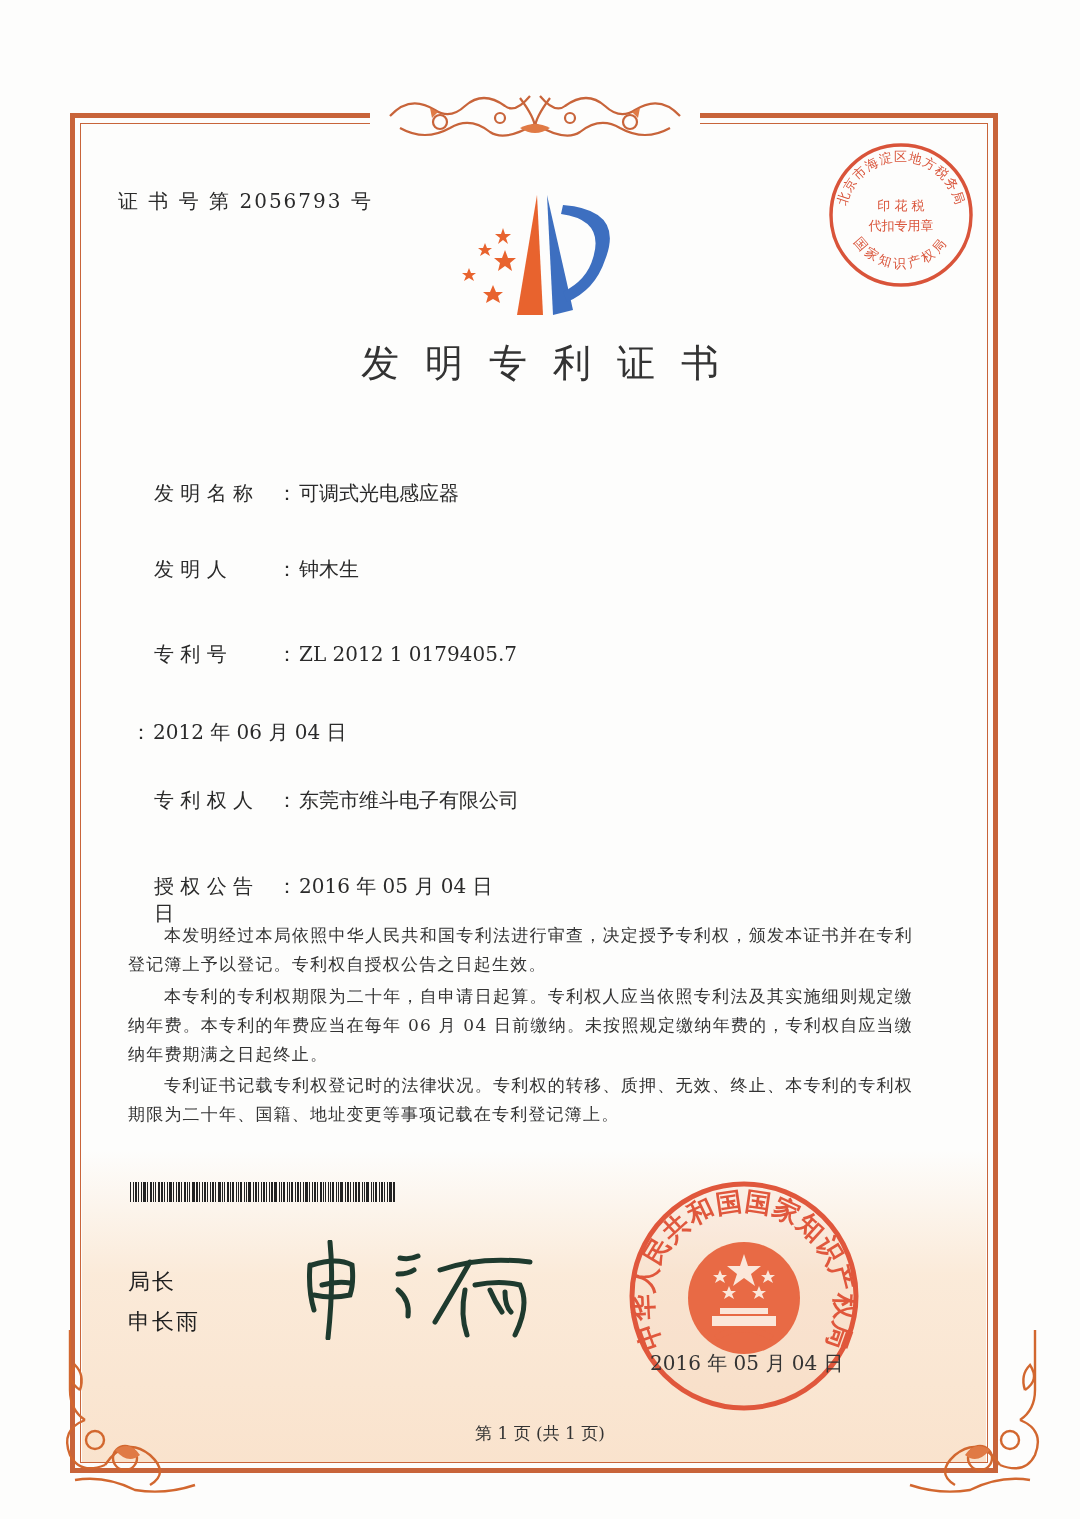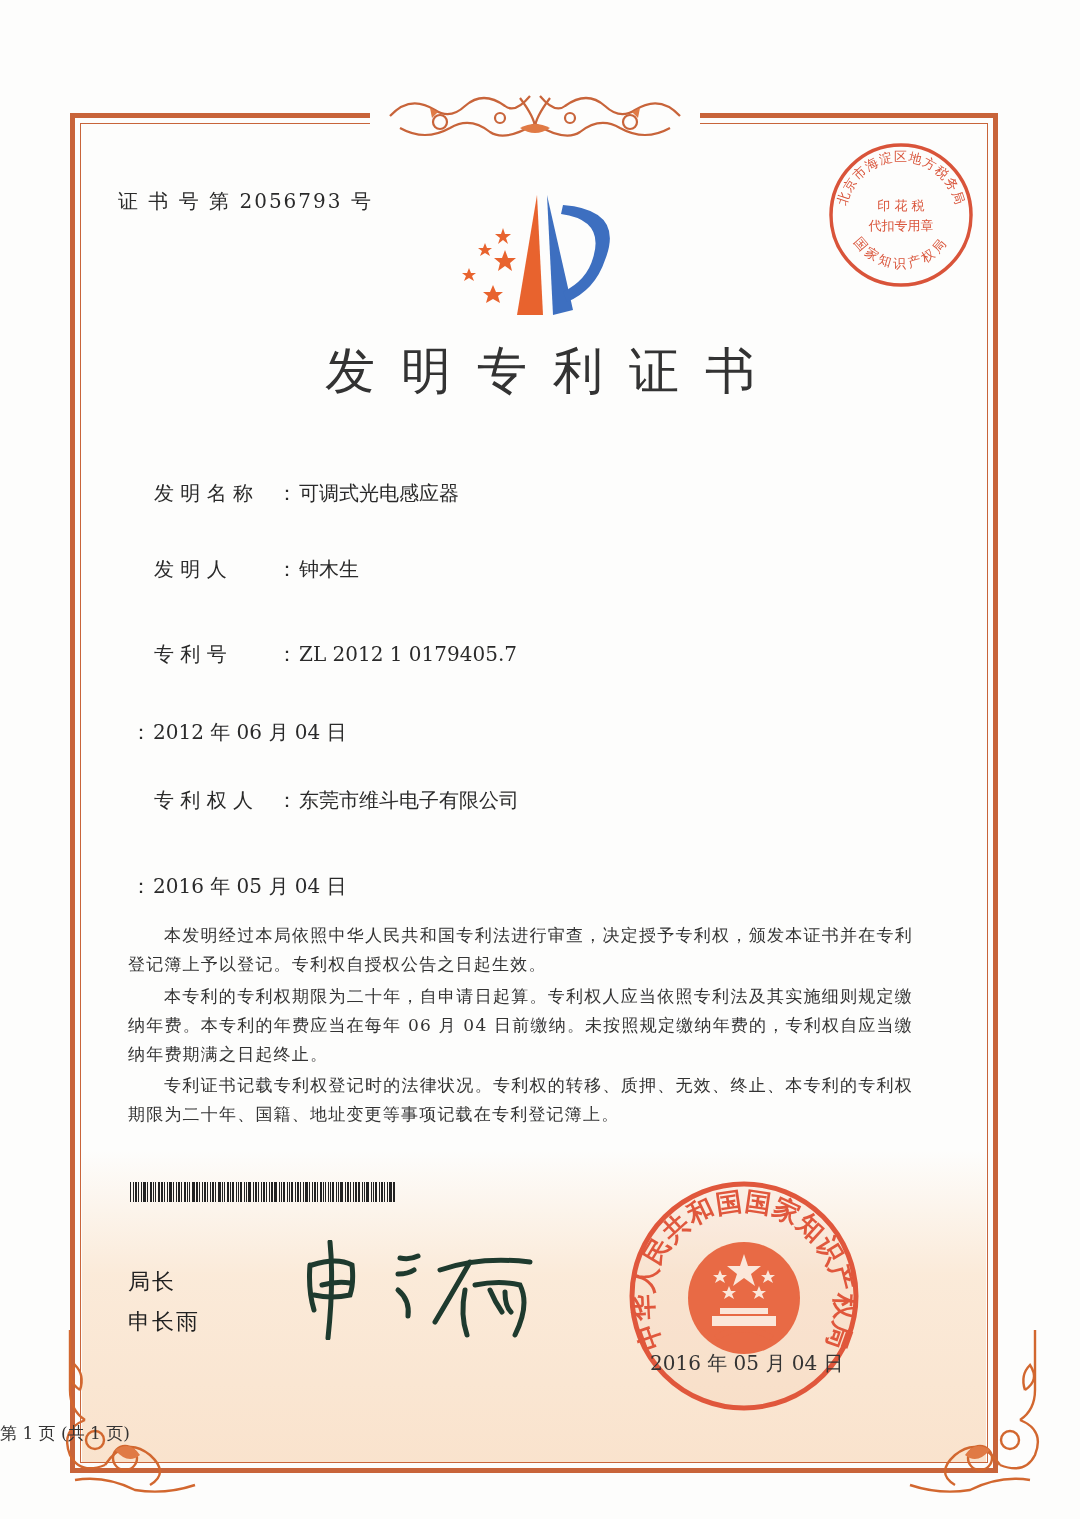--- a/index.html
+++ b/index.html
@@ -28,21 +28,21 @@
 
   .cert-no {
     position: absolute; left: 118px; top: 188px; font-size: 20px; letter-spacing: 2px;
   }
   .logo { position: absolute; left: 455px; top: 190px; width: 160px; height: 130px; }
 
   .tax-stamp { position: absolute; left: 826px; top: 140px; width: 150px; height: 150px; }
 
   .title {
     position: absolute; left: 0; width: 1080px; top: 338px; text-align: center;
-    font-size: 50px; letter-spacing: 26px; color: #333; padding-left: 26px; box-sizing: border-box;
+    font-size: 38px; letter-spacing: 26px; color: #333; padding-left: 26px; box-sizing: border-box;
   }
 
   .field { position: absolute; left: 130px; font-size: 20px; display: flex; align-items: baseline; }
   .field .label { display: inline-block; letter-spacing: 0; margin-left: 24px; }
   .field .value { font-family: "DejaVu Sans", "Liberation Sans", sans-serif; font-size: 20px; }
   .field .value.serif { font-family: "DejaVu Serif", "Liberation Serif", serif; margin-top: 9px; }
 
   .f1 { top: 480px; } .f2 { top: 556px; } .f3 { top: 633px; }
   .f4 { top: 710px; } .f5 { top: 787px; } .f6 { top: 864px; }
 
@@ -65,21 +65,21 @@
     position: absolute; left: 128px; top: 1262px; font-family: "DejaVu Sans", "Liberation Sans", sans-serif;
     font-size: 22px; line-height: 40px; letter-spacing: 2px; color: #222;
   }
   .signature { position: absolute; left: 300px; top: 1240px; width: 240px; height: 100px; }
 
   .seal { position: absolute; left: 626px; top: 1178px; width: 236px; height: 236px; }
   .seal-date {
     position: absolute; left: 650px; top: 1350px; font-size: 20px; color: #333; letter-spacing: 0;
   }
   .page-no {
-    position: absolute; left: 0; width: 1080px; top: 1422px; text-align: left; font-size: 17px; color: #333;
+    position: absolute; left: 0; width: 1080px; top: 1422px; text-align: center; font-size: 17px; color: #333;
   }
 </style>
 </head>
 <body>
 
 <div class="warm-fade"></div>
 <div class="frame-outer"></div>
 <div class="frame-inner"></div>
 
 <svg class="top-ornament" viewBox="0 0 330 60">
@@ -204,20 +204,27 @@
     <span>专</span>
     <span>利</span>
     <span>权</span>
     <span>人</span>
   </span>
   <span class="colon">：</span>
   <span class="value">东莞市维斗电子有限公司</span>
 </div>
 
 <div class="field f6">
+  <span class="label lbl-spread">
+    <span>授</span>
+    <span>权</span>
+    <span>公</span>
+    <span>告</span>
+    <span>日</span>
+  </span>
   <span class="colon">：</span>
   <span class="value serif">2016 年 05 月 04 日</span>
 </div>
 
 <div class="para p1"><span class="indent"></span><span>本发明经过本局依照中华人民共和国专利法进行审查，决定授予专利权，颁发本证书并在专利登记簿上予以登记。专利权自授权公告之日起生效。</span></div>
 <div class="para p2"><span class="indent"></span><span>本专利的专利权期限为二十年，自申请日起算。专利权人应当依照专利法及其实施细则规定缴纳年费。本专利的年费应当在每年 06 月 04 日前缴纳。未按照规定缴纳年费的，专利权自应当缴纳年费期满之日起终止。</span></div>
 <div class="para p3"><span class="indent"></span><span>专利证书记载专利权登记时的法律状况。专利权的转移、质押、无效、终止、本专利的专利权期限为二十年、国籍、地址变更等事项记载在专利登记簿上。</span></div>
 
 <div class="barcode" id="barcode">
     <span style="width: 1px; margin-right: 2px;"></span>

